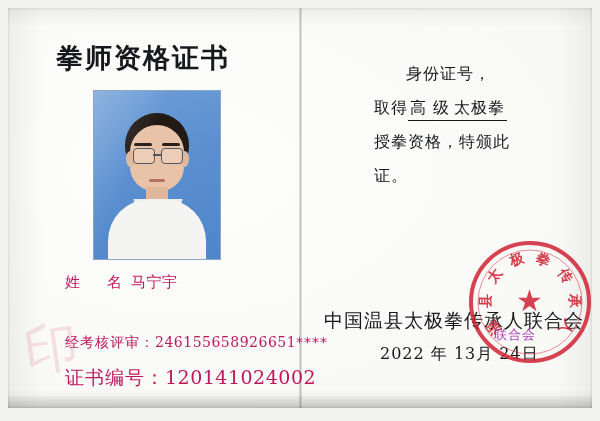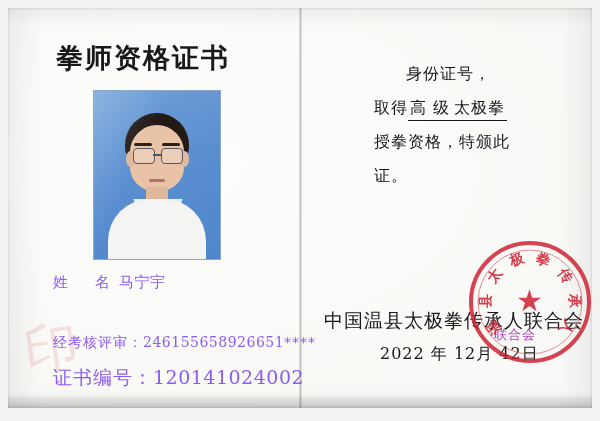--- a/index.html
+++ b/index.html
@@ -184,22 +184,23 @@
   .ph-sheen {
     position: absolute;
     inset: 0;
     background: linear-gradient(115deg, rgba(255,255,255,0.22) 0%, rgba(255,255,255,0) 38%);
   }
 
   .field {
     position: absolute;
     font-family: "DejaVu Sans", sans-serif;
     font-size: 15px;
-    color: #8b5cf6;
-    white-space: nowrap;
+    color: #be185d;
+    white-space: nowrap;
+    margin-left: 12px;
   }
   .field .lbl {
     display: inline-block;
     letter-spacing: 1px;
   }
   .field .val {
     font-family: "DejaVu Serif", serif;
     letter-spacing: 0.5px;
   }
   .f-name  { left: 45px; top: 265px; }
@@ -362,22 +363,22 @@
       <span>取得</span><span class="ul">高  级</span><span class="ul">太极拳</span>
     </div>
     <div class="body-line bl3">授拳资格，特颁此</div>
     <div class="body-line bl4">证。</div>
 
     <div class="org">中国温县太极拳传承人联合会</div>
 
     <div class="date">
       <span>2022</span>
       <span>年</span>
-      <span>12</span><span>月</span>
-      <span>42</span><span>日</span>
+      <span>13</span><span>月</span>
+      <span>24</span><span>日</span>
     </div>
 
     <div class="seal">
       <svg width="128" height="128" viewBox="0 0 128 128" aria-hidden="true">
         <circle cx="64" cy="64" r="59" fill="none" stroke="#cf2233" stroke-width="4" opacity="0.85"></circle>
         <circle cx="64" cy="64" r="52" fill="none" stroke="#cf2233" stroke-width="1" opacity="0.5"></circle>
       </svg>
       <div class="seal-star">★</div>
       <div class="seal-bottom">联合会</div>
       <div id="seal-ring">

